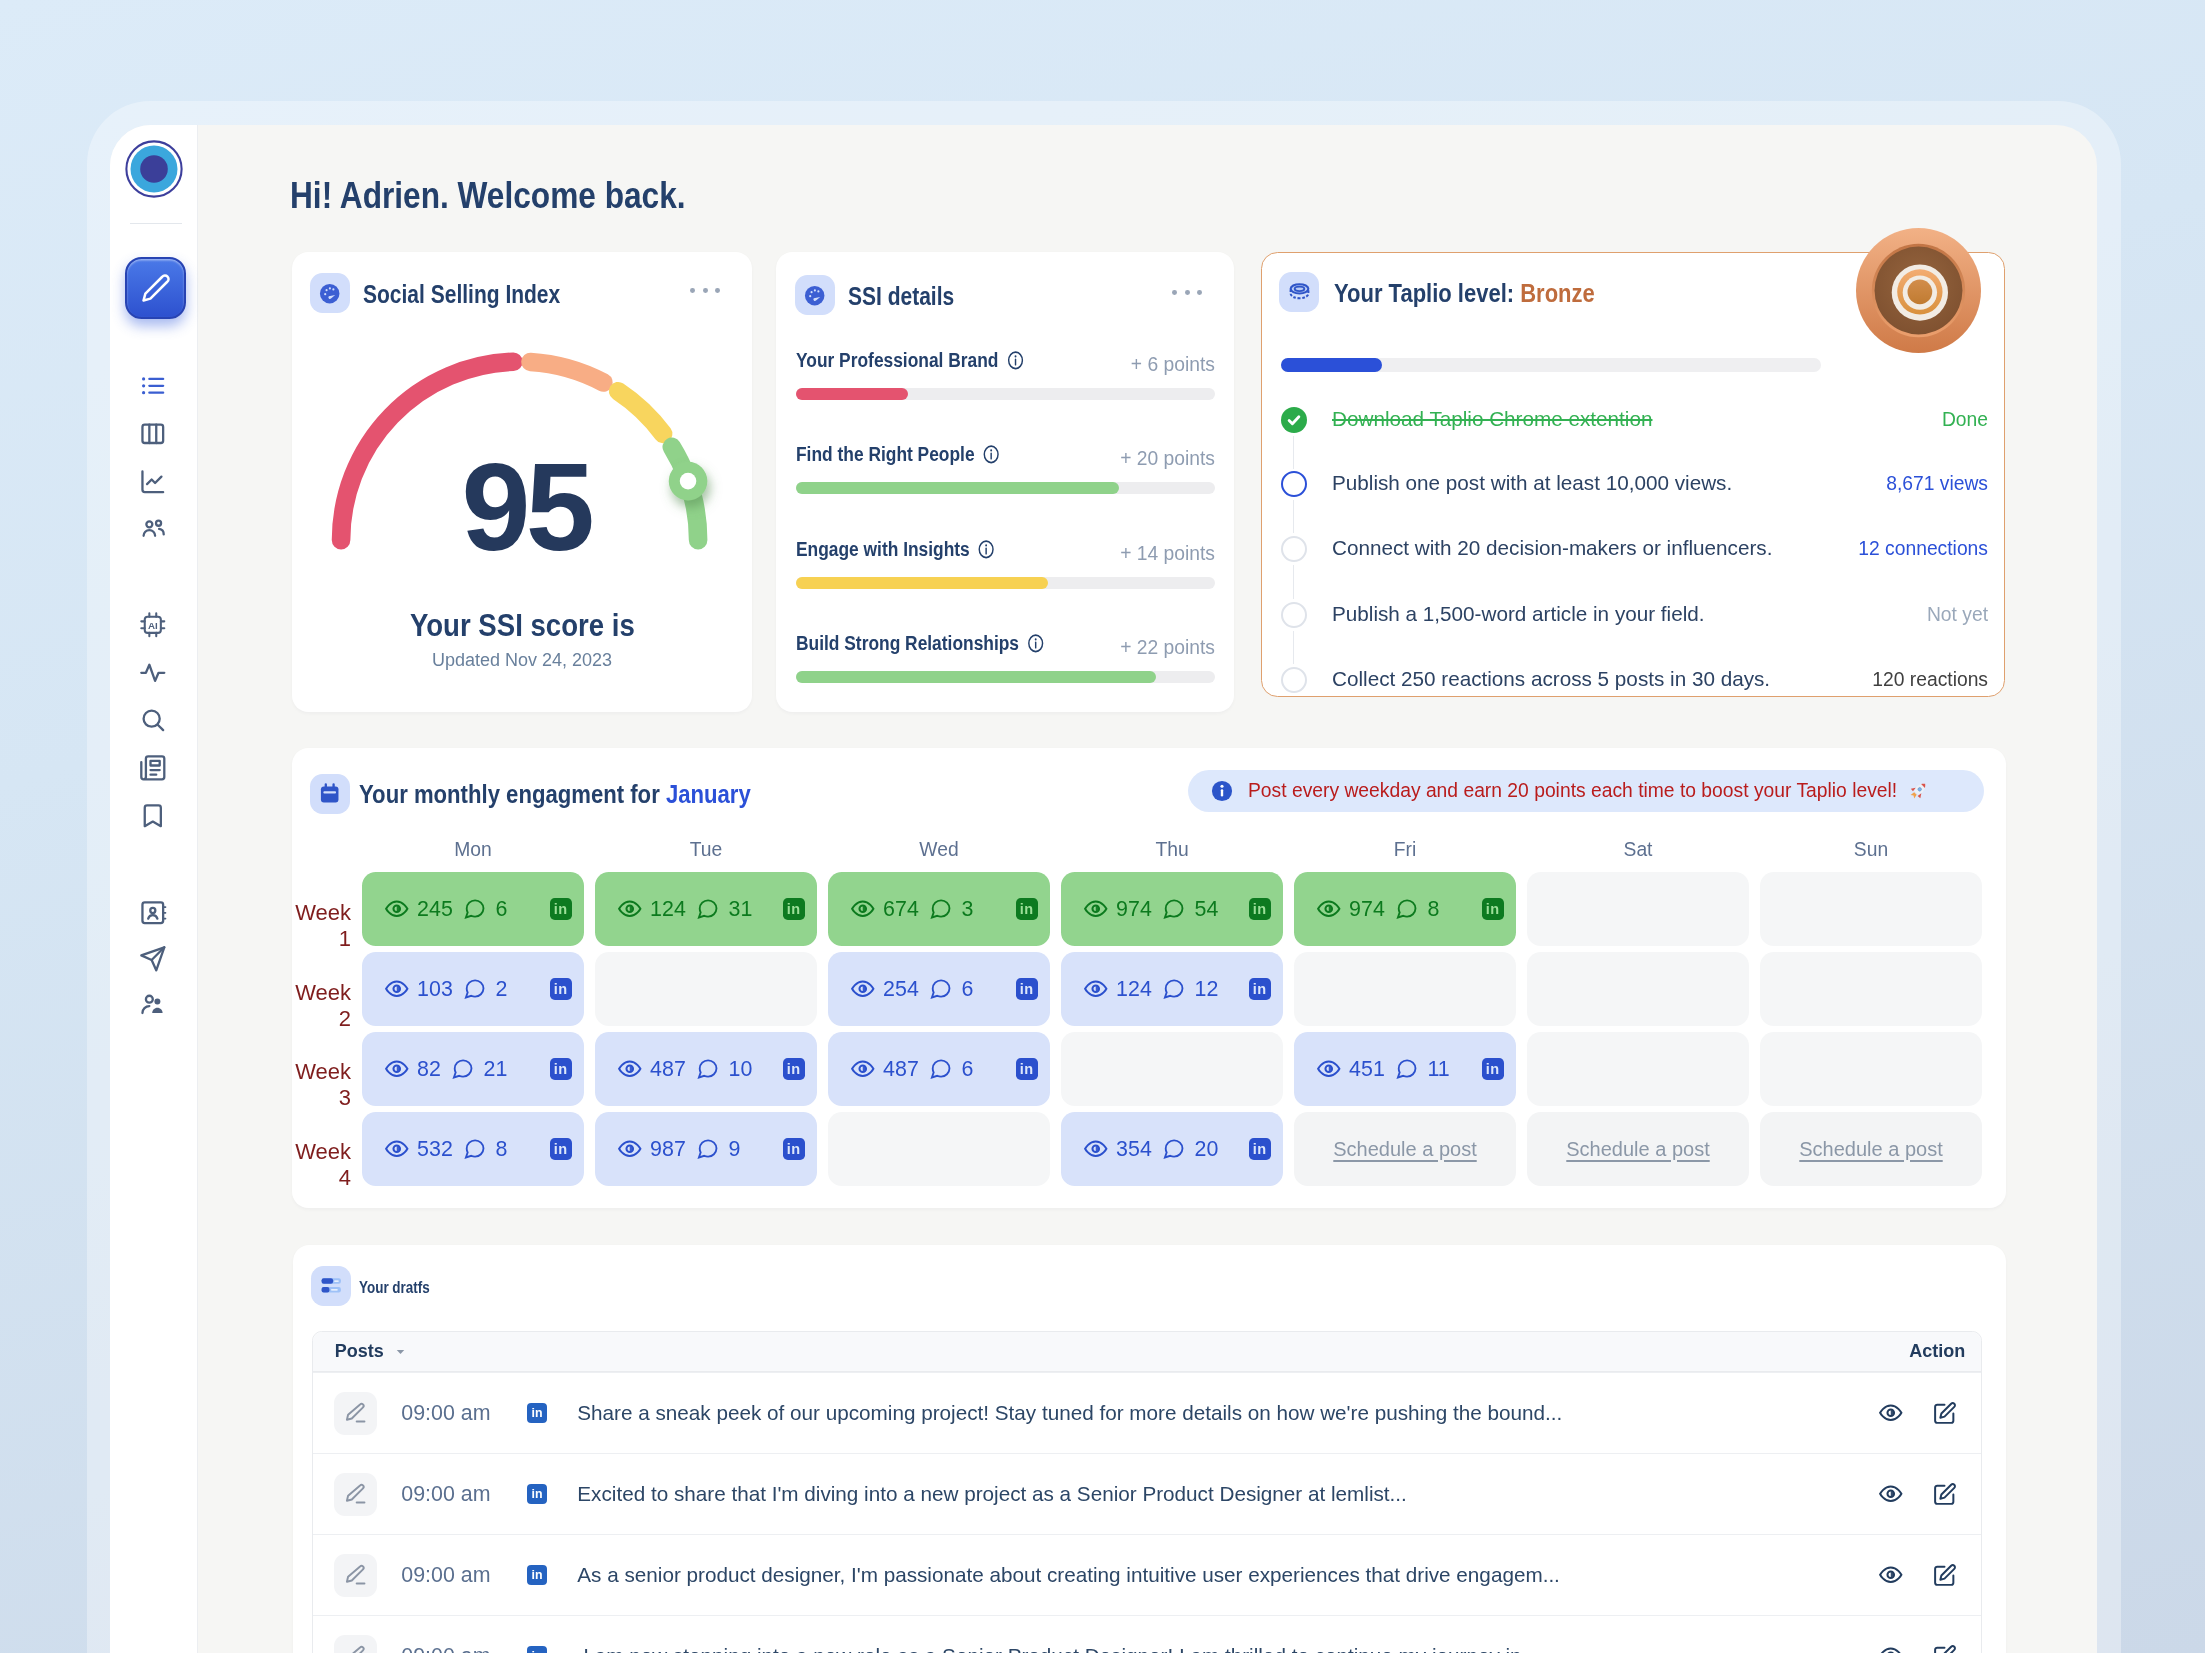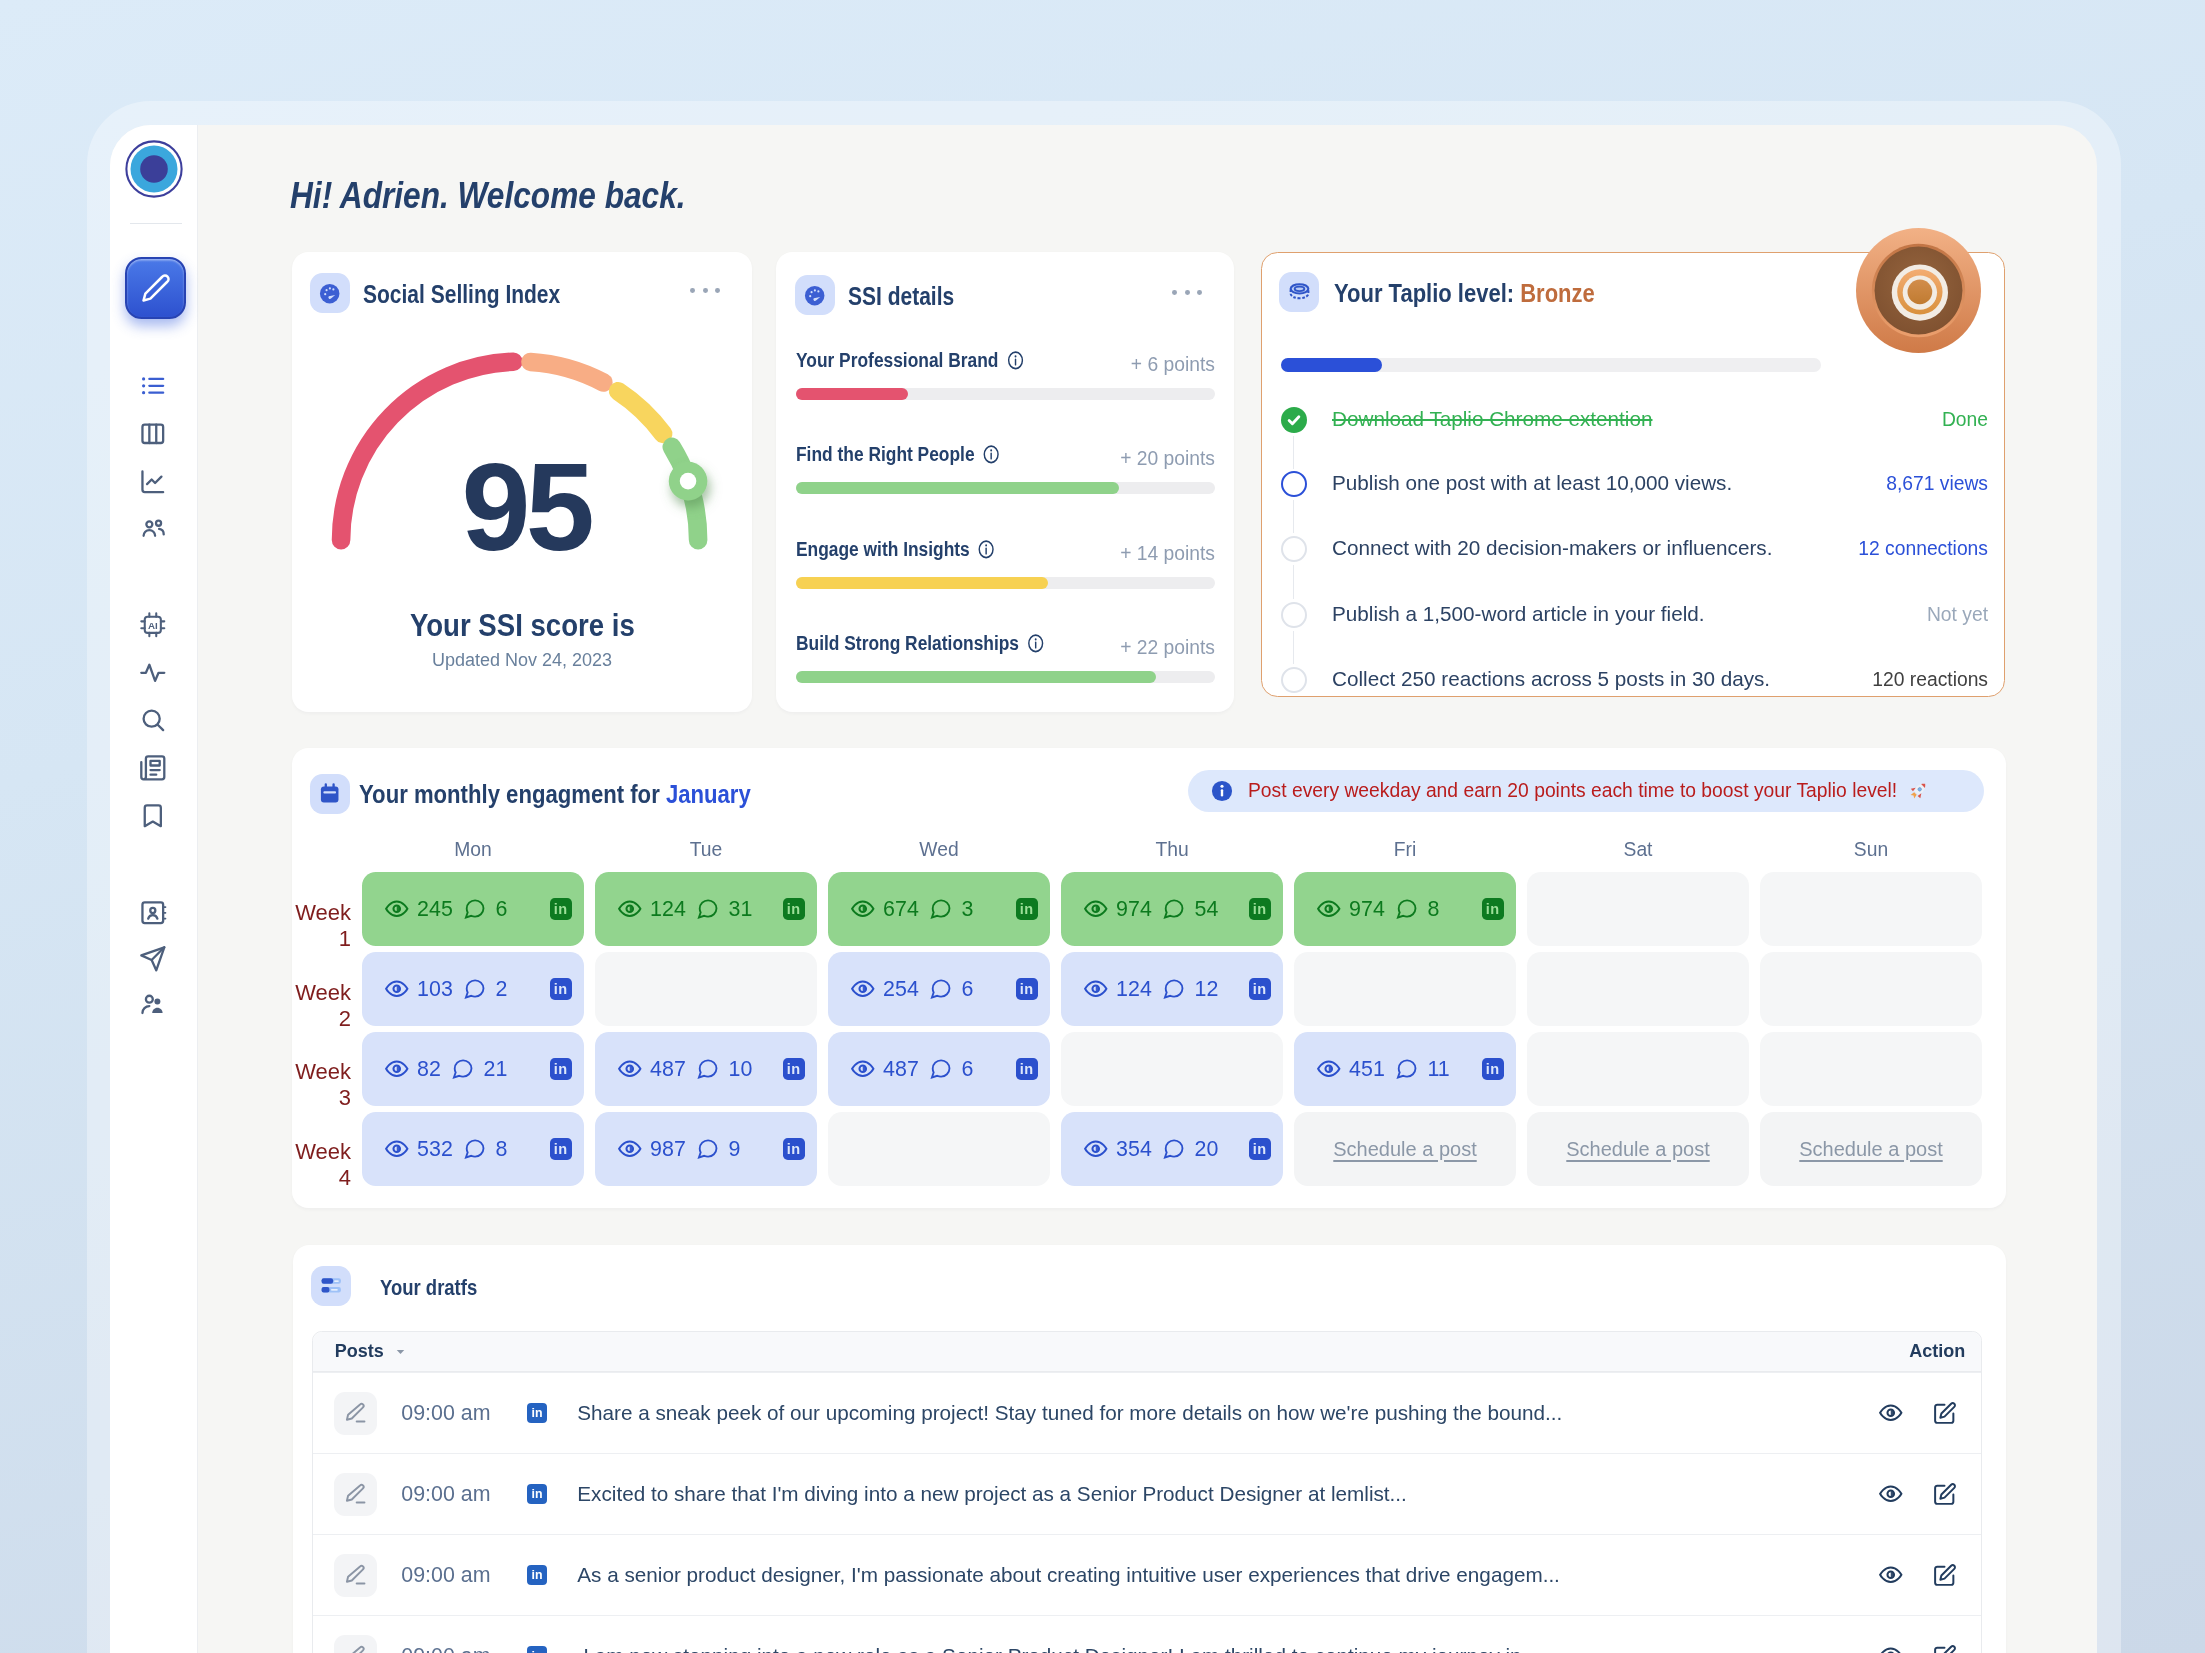--- a/index.html
+++ b/index.html
@@ -18,21 +18,21 @@
 .logo { position:absolute; left:125px; top:140px; }
 .sdivider { position:absolute; left:130px; top:223px; width:52px; height:1.4px; background:#e3e7ec; }
 .penbtn { position:absolute; left:125px; top:257px; width:61px; height:62px; border-radius:16.5px;
   background:linear-gradient(180deg,#4a79e8 0%,#2d51cf 100%);
   border:2.1px solid #2743b3;
   box-shadow:0 6.9px 12.4px rgba(59,99,222,0.45), inset 0 1.4px 2.1px rgba(255,255,255,0.45);
   display:flex; align-items:center; justify-content:center; }
 .sico { position:absolute; left:139px; width:27.6px; height:27.6px; color:#4d5f7c; }
 .sico.blue { color:#3a5ed1; }
 h1 { position:absolute; left:290px; top:176px; font-size:37px; line-height:40px;
-  font-weight:700; color:#24406b;font-style:italic; }
+  font-weight:700; color:#24406b; }
 h1 span { display:inline-block; transform:scaleX(0.855); transform-origin:left center; white-space:nowrap; }
 .card { position:absolute; background:#fff; border-radius:16.5px;
   box-shadow:0 1.4px 3.4px rgba(20,30,60,0.03); }
 .c1 { left:292px; top:252px; width:460px; height:460px; }
 .c2 { left:776px; top:252px; width:458px; height:460px; }
 .c3 { left:1261px; top:252px; width:744px; height:445px; border:1.4px solid #dfa06e; box-shadow:none; }
 .engage { left:292px; top:748px; width:1714px; height:460px; }
 .drafts { left:293px; top:1245px; width:1713px; height:551px; }
 .cicon { position:absolute; width:40px; height:40px; border-radius:12.4px; background:#d2defb;
   display:flex; align-items:center; justify-content:center; color:#3c5fd3; }
@@ -625,21 +625,21 @@
   <div class="cicon" style="left:18px; top:20.7px;">
     <svg width="25" height="25" viewBox="0 0 24 24" fill="none">
         <rect x="2.5" y="5" width="18.5" height="5.4" rx="2" fill="#9ec1f7"></rect>
         <rect x="2.5" y="5" width="11" height="5.4" rx="2" fill="#2f55c8"></rect>
         <rect x="14.5" y="7.1" width="4.5" height="1.3" rx="0.6" fill="#ffffff"></rect>
         <rect x="2.5" y="13.4" width="18.5" height="5.4" rx="2" fill="#9ec1f7"></rect>
         <rect x="2.5" y="13.4" width="7.5" height="5.4" rx="2" fill="#2f55c8"></rect>
         <rect x="11.5" y="15.5" width="6.5" height="1.3" rx="0.6" fill="#ffffff"></rect>
       </svg>
   </div>
-  <div class="ctitle" style="left:87px; top:27.6px; font-size:22px;"><span class="w" style="transform:scaleX(0.84);">Your dratfs</span></div>
+  <div class="ctitle" style="left:66px; top:27.6px; font-size:16px;"><span class="w" style="transform:scaleX(0.84);">Your dratfs</span></div>
   <div class="table">
     <div class="thead">
       <span style="margin-left:21.4px;">Posts</span>
       <svg style="margin-left:9.6px;" width="15" height="15" viewBox="0 0 24 24" fill="#8b97a7">
           <path d="M6 9.5h12L12 16Z"></path>
         </svg>
       <span style="margin-left:auto; margin-right:16px;">Action</span>
     </div>
     <div class="trow2">
       <div class="pensq">

